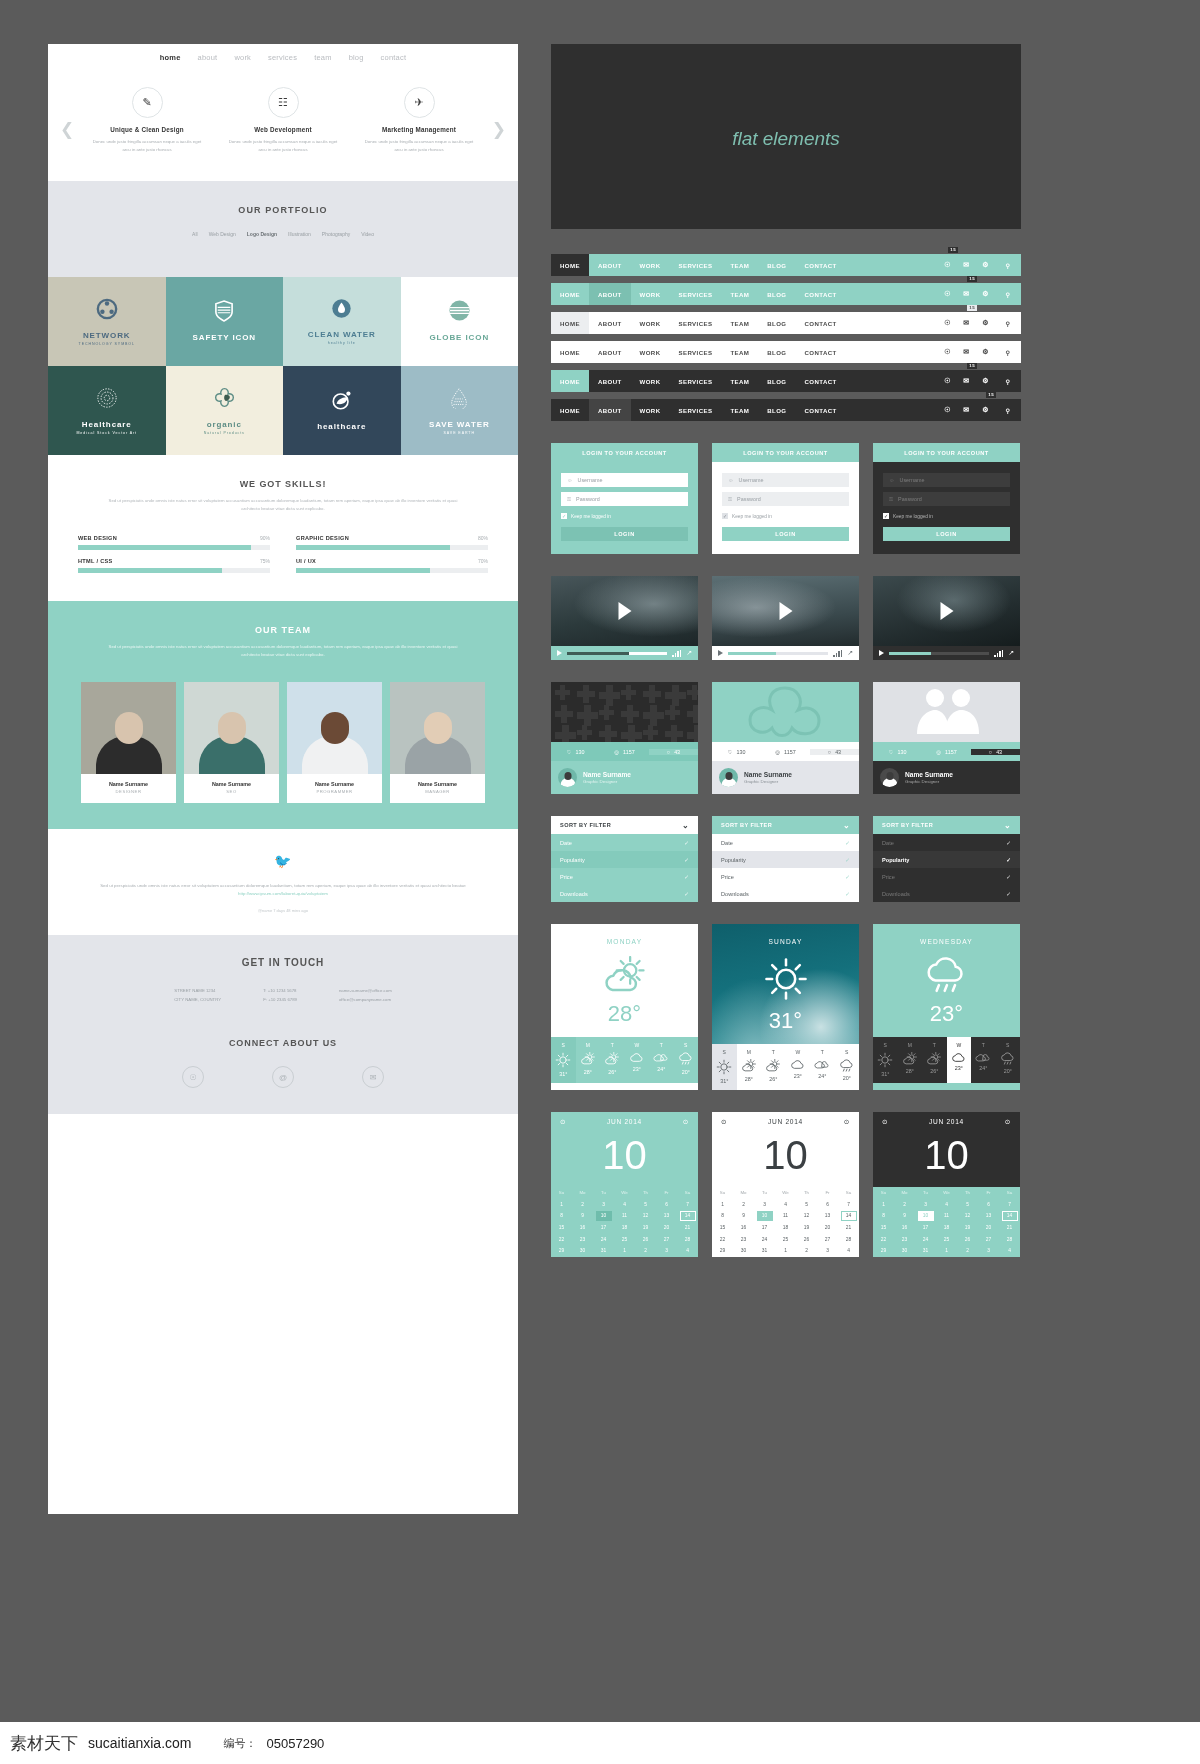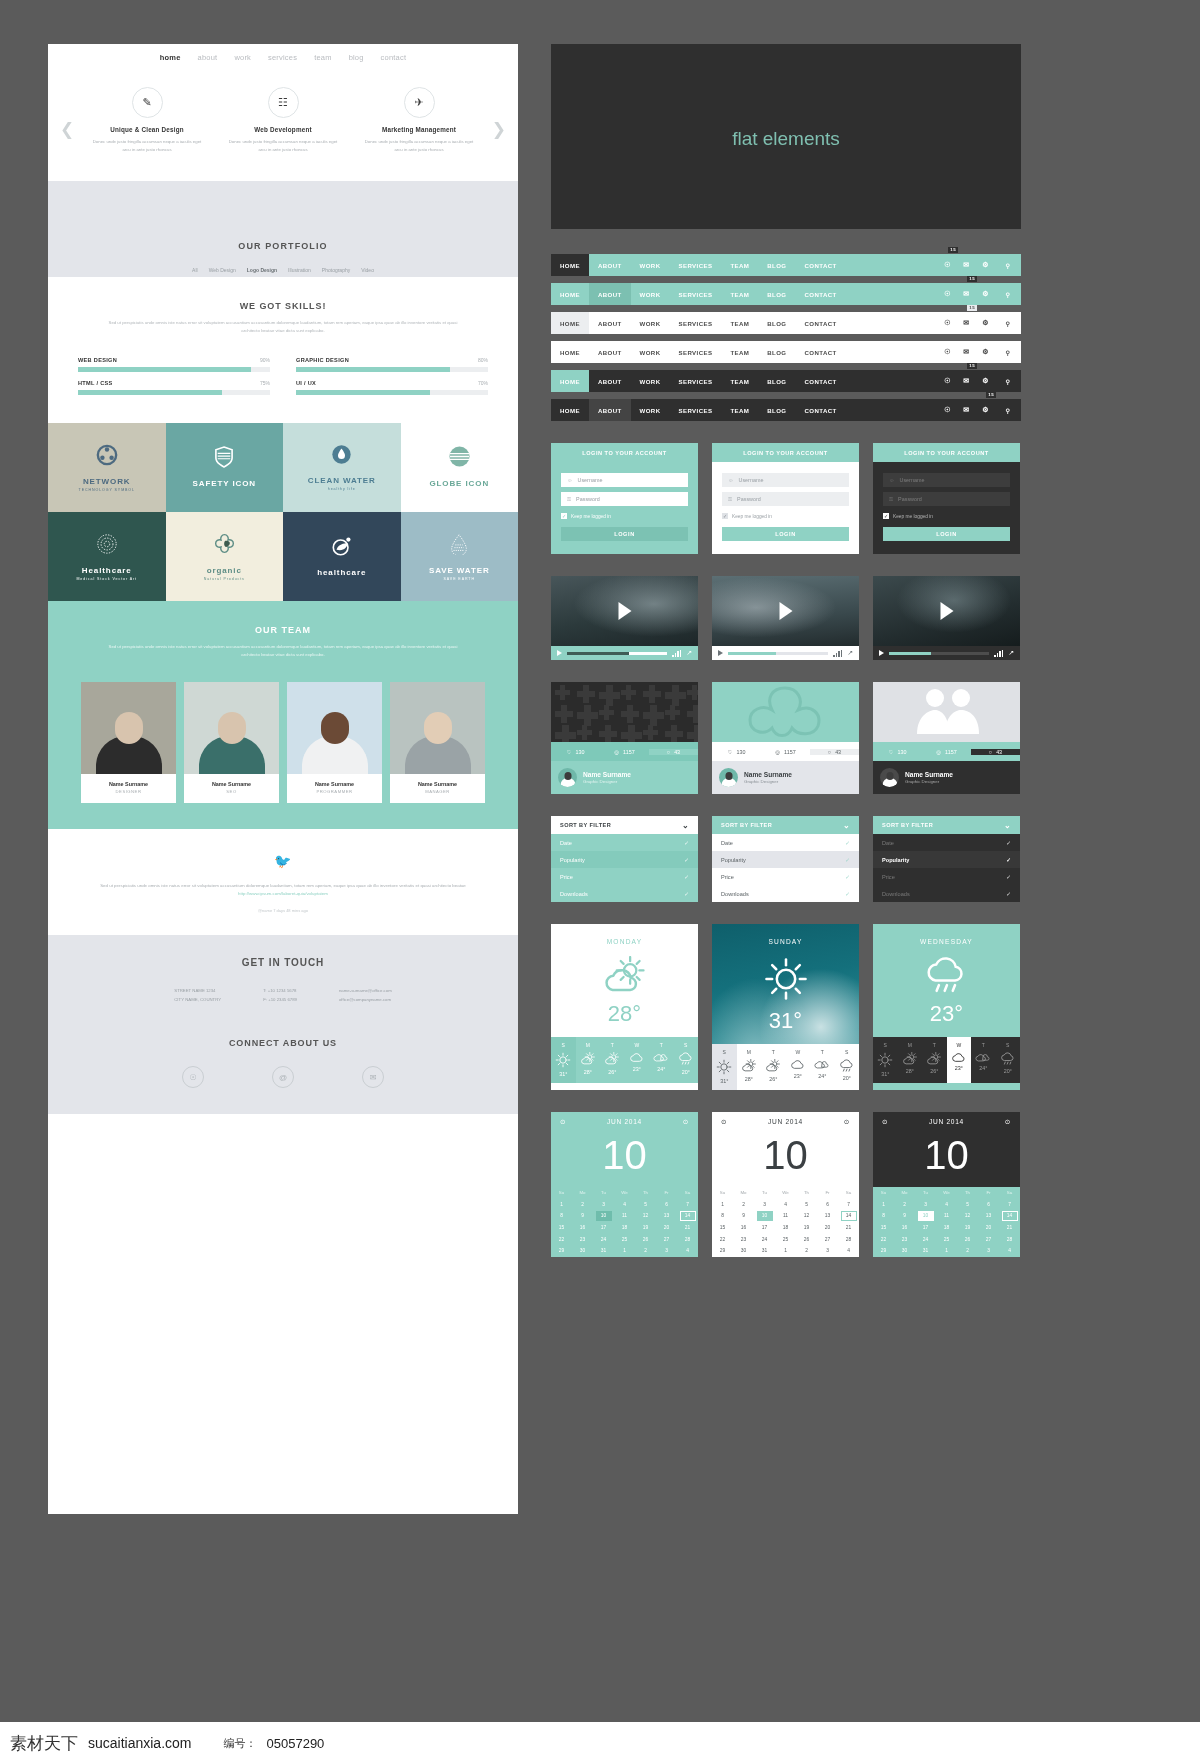--- a/index.html
+++ b/index.html
@@ -40,21 +40,21 @@
   #services .arrow { position:absolute; top:48px; font-size:17px; color:#cfd4d6; }
   #services .arrow.l { left:12px; } #services .arrow.r { right:12px; }
   #svc-row { display:flex; justify-content:center; gap:24px; }
   .svc { width:112px; text-align:center; }
   .svc .circ { width:31px; height:31px; border:1px solid #dfe4e6; border-radius:50%;
     margin:0 auto 8px; display:flex; align-items:center; justify-content:center; }
   .svc h4 { font-size:6.3px; color:#333; font-weight:bold; letter-spacing:.2px; }
   .svc p { font-size:4.3px; color:#a9aeb2; line-height:1.8; margin-top:5px; }
 
   #portfolio { background:#e3e5ea; padding:24px 0 14px; text-align:center; height:96px;}
-  #portfolio h3 { font-size:9px; color:#555; letter-spacing:1.1px;margin-top:36px; }
+  #portfolio h3 { font-size:9px; color:#555; letter-spacing:1.1px; }
   #pf-filter { margin-top:16px; display:flex; justify-content:center; gap:11px; font-size:5px; color:#9aa0a5;}
   #pf-filter .on { color:#6c7276; font-weight:bold; }
 
   #tiles { display:grid; grid-template-columns:repeat(4,1fr); }
   .tile { height:89px; display:flex; flex-direction:column; align-items:center; justify-content:center; }
   .tile .t1 { font-size:8px; font-weight:bold; letter-spacing:.9px; }
   .tile .t2 { font-size:3.6px; letter-spacing:.9px; margin-top:2px; }
   .tile .gfx { margin-bottom:7px; }
 
   #skills { background:#fff; padding:24px 30px 28px; }
@@ -89,21 +89,21 @@
   #contact h4 { font-size:9px; color:#555; letter-spacing:.9px; margin-top:34px;}
   #socials { display:flex; justify-content:center; gap:68px; margin-top:18px;}
   #socials .s { width:22px; height:22px; border:1px solid #c9ced2; border-radius:50%;
     display:flex; align-items:center; justify-content:center; color:#aeb4b8; font-size:8px;}
 
   
   #right { position:absolute; left:551px; top:44px; width:470px; }
   #banner { height:185px; background:#2f2f2f; display:flex; flex-direction:column;
     align-items:center; justify-content:center; }
   #banner h1 { color:#fff; font-size:50px; font-weight:300; letter-spacing:4px; line-height:1;}
-  #banner h2 { color:#7fbfb0; font-size:19px; font-weight:400; margin-top:4px;}
+  #banner h2 { color:#7fbfb0; font-size:19px; font-style:italic; font-weight:400; margin-top:4px;}
 
   
   #navbars { margin-top:25px; display:flex; flex-direction:column; gap:7px; }
   .nb { height:22px; display:flex; align-items:stretch; position:relative; font-size:6.1px;
         letter-spacing:.4px; font-weight:bold; }
   .nb .items { display:flex; align-items:stretch; }
   .nb .items span { display:flex; align-items:center; padding:0 9px; }
   .nb .sp { flex:1; }
   .nb .icons { display:flex; align-items:stretch; }
   .nb .icons .ic { width:19px; display:flex; align-items:center; justify-content:center; font-size:7px; position:relative;}
@@ -301,63 +301,20 @@
     <h3>OUR PORTFOLIO</h3>
     <div id="pf-filter">
         <span>All</span>
         <span>Web Design</span>
         <span class="on">Logo Design</span>
         <span>Illustration</span>
         <span>Photography</span>
         <span>Video</span>
       </div>
   </div>
-  <div id="skills">
-    <h3>WE GOT SKILLS!</h3>
-    <div class="lead">Sed ut perspiciatis unde omnis iste natus error sit voluptatem accusantium accusantium doloremque laudantium, totam rem aperiam, eaque ipsa quae ab illo inventore veritatis et quasi architecto beatae vitae dicta sunt explicabo.</div>
-    <div id="sk-grid">
-        <div>
-          <div class="sk-head">
-            <span class="n">WEB DESIGN</span>
-            <span class="v">90%</span>
-          </div>
-          <div class="bar">
-            <i style="width: 90%;"></i>
-          </div>
-        </div>
-        <div>
-          <div class="sk-head">
-            <span class="n">GRAPHIC DESIGN</span>
-            <span class="v">80%</span>
-          </div>
-          <div class="bar">
-            <i style="width: 80%;"></i>
-          </div>
-        </div>
-        <div>
-          <div class="sk-head">
-            <span class="n">HTML / CSS</span>
-            <span class="v">75%</span>
-          </div>
-          <div class="bar">
-            <i style="width: 75%;"></i>
-          </div>
-        </div>
-        <div>
-          <div class="sk-head">
-            <span class="n">UI / UX</span>
-            <span class="v">70%</span>
-          </div>
-          <div class="bar">
-            <i style="width: 70%;"></i>
-          </div>
-        </div>
-      </div>
-  </div>
-
   <div id="tiles">
       <div class="tile" style="background: rgb(200, 198, 182); color: rgb(77, 106, 128);">
         <div class="gfx"><svg width="22" height="22" viewBox="0 0 24 24">
             <circle cx="12" cy="12" r="10" fill="none" stroke="#4d6a80" stroke-width="2.6"></circle>
             <circle cx="12" cy="6" r="2.4" fill="#4d6a80"></circle>
             <circle cx="7" cy="15" r="2.4" fill="#4d6a80"></circle>
             <circle cx="17" cy="15" r="2.4" fill="#4d6a80"></circle>
           </svg></div>
         <div class="t1">NETWORK</div>
         <div class="t2">TECHNOLOGY SYMBOL</div>
@@ -414,20 +371,63 @@
       </div>
       <div class="tile" style="background: rgb(157, 188, 198); color: rgb(255, 255, 255);">
         <div class="gfx"><svg width="22" height="22" viewBox="0 0 24 24">
             <path d="M12 2 C12 2 4 12 4 17 a8 8 0 0 0 16 0 C20 12 12 2 12 2Z" fill="none" stroke="#ffffff" stroke-width="1" stroke-dasharray="1.4 1.4"></path>
             <path d="M7 16 h10 M6 19 h12 M8 13 h8" stroke="#ffffff" stroke-width="1" stroke-dasharray="1.2 1.2"></path>
           </svg></div>
         <div class="t1">SAVE WATER</div>
         <div class="t2">SAVE EARTH</div>
       </div>
     </div>
+
+  <div id="skills">
+    <h3>WE GOT SKILLS!</h3>
+    <div class="lead">Sed ut perspiciatis unde omnis iste natus error sit voluptatem accusantium accusantium doloremque laudantium, totam rem aperiam, eaque ipsa quae ab illo inventore veritatis et quasi architecto beatae vitae dicta sunt explicabo.</div>
+    <div id="sk-grid">
+        <div>
+          <div class="sk-head">
+            <span class="n">WEB DESIGN</span>
+            <span class="v">90%</span>
+          </div>
+          <div class="bar">
+            <i style="width: 90%;"></i>
+          </div>
+        </div>
+        <div>
+          <div class="sk-head">
+            <span class="n">GRAPHIC DESIGN</span>
+            <span class="v">80%</span>
+          </div>
+          <div class="bar">
+            <i style="width: 80%;"></i>
+          </div>
+        </div>
+        <div>
+          <div class="sk-head">
+            <span class="n">HTML / CSS</span>
+            <span class="v">75%</span>
+          </div>
+          <div class="bar">
+            <i style="width: 75%;"></i>
+          </div>
+        </div>
+        <div>
+          <div class="sk-head">
+            <span class="n">UI / UX</span>
+            <span class="v">70%</span>
+          </div>
+          <div class="bar">
+            <i style="width: 70%;"></i>
+          </div>
+        </div>
+      </div>
+  </div>
 
   <div id="team">
     <h3>OUR TEAM</h3>
     <div class="lead">Sed ut perspiciatis unde omnis iste natus error sit voluptatem accusantium accusantium doloremque laudantium, totam rem aperiam, eaque ipsa quae ab illo inventore veritatis et quasi architecto beatae vitae dicta sunt explicabo.</div>
     <div id="team-row">
         <div class="member">
           <div class="ph" style="background: rgb(168, 167, 155);">
             <div style="position:absolute;bottom:0;left:50%;transform:translateX(-50%);width:66px;height:38px;background:#2c2c2c;border-radius:30px 30px 0 0"></div>
             <div style="position:absolute;bottom:30px;left:50%;transform:translateX(-50%);width:28px;height:32px;background:#d8c4ae;border-radius:14px"></div>
           </div>

